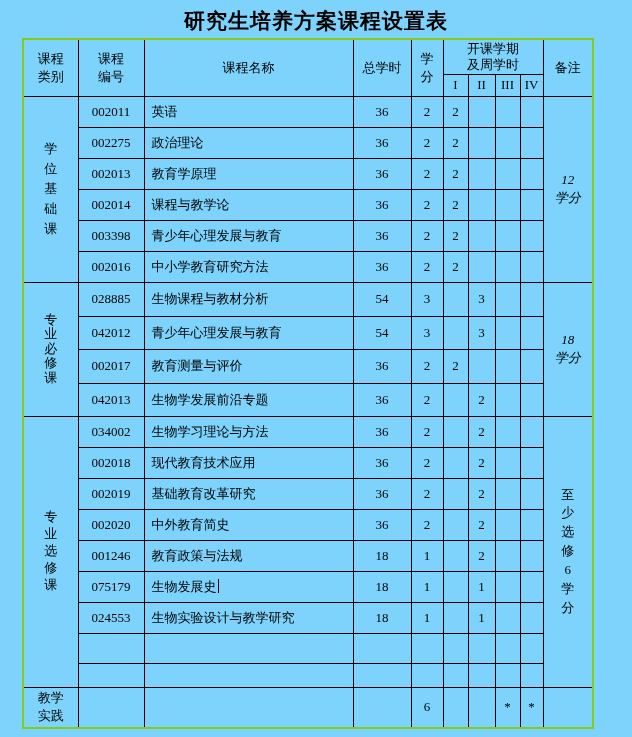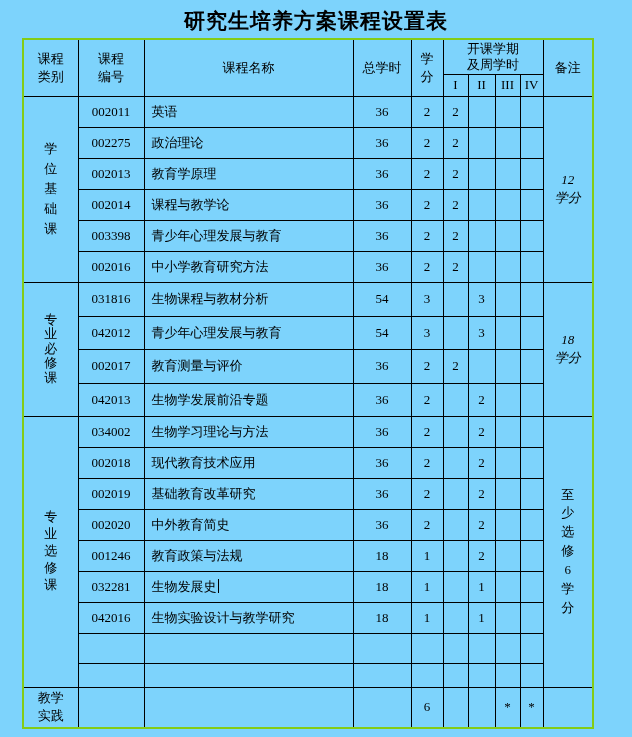--- a/index.html
+++ b/index.html
@@ -168,21 +168,21 @@
       <td></td>
       <td></td>
     </tr>
 
     <tr style="height:34px">
       <td rowspan="4" class="cat-tight prel">专
 业
 必
 修
 课</td>
-      <td>031816</td>
+      <td>028885</td>
       <td class="name-cell">生物课程与教材分析</td>
       <td>54</td>
       <td>3</td>
       <td></td>
       <td>3</td>
       <td></td>
       <td></td>
       <td rowspan="4" class="remark-h prel">18
 学分</td>
     </tr>
@@ -273,31 +273,31 @@
       <td>001246</td>
       <td class="name-cell">教育政策与法规</td>
       <td>18</td>
       <td>1</td>
       <td></td>
       <td>2</td>
       <td></td>
       <td></td>
     </tr>
     <tr style="height:31px">
-      <td>032281</td>
+      <td>075179</td>
       <td class="name-cell"><span>生物发展史</span><span class="cursor"></span></td>
       <td>18</td>
       <td>1</td>
       <td></td>
       <td>1</td>
       <td></td>
       <td></td>
     </tr>
     <tr style="height:31px">
-      <td>042016</td>
+      <td>024553</td>
       <td class="name-cell">生物实验设计与教学研究</td>
       <td>18</td>
       <td>1</td>
       <td></td>
       <td>1</td>
       <td></td>
       <td></td>
     </tr>
 
     <tr style="height:30px">

